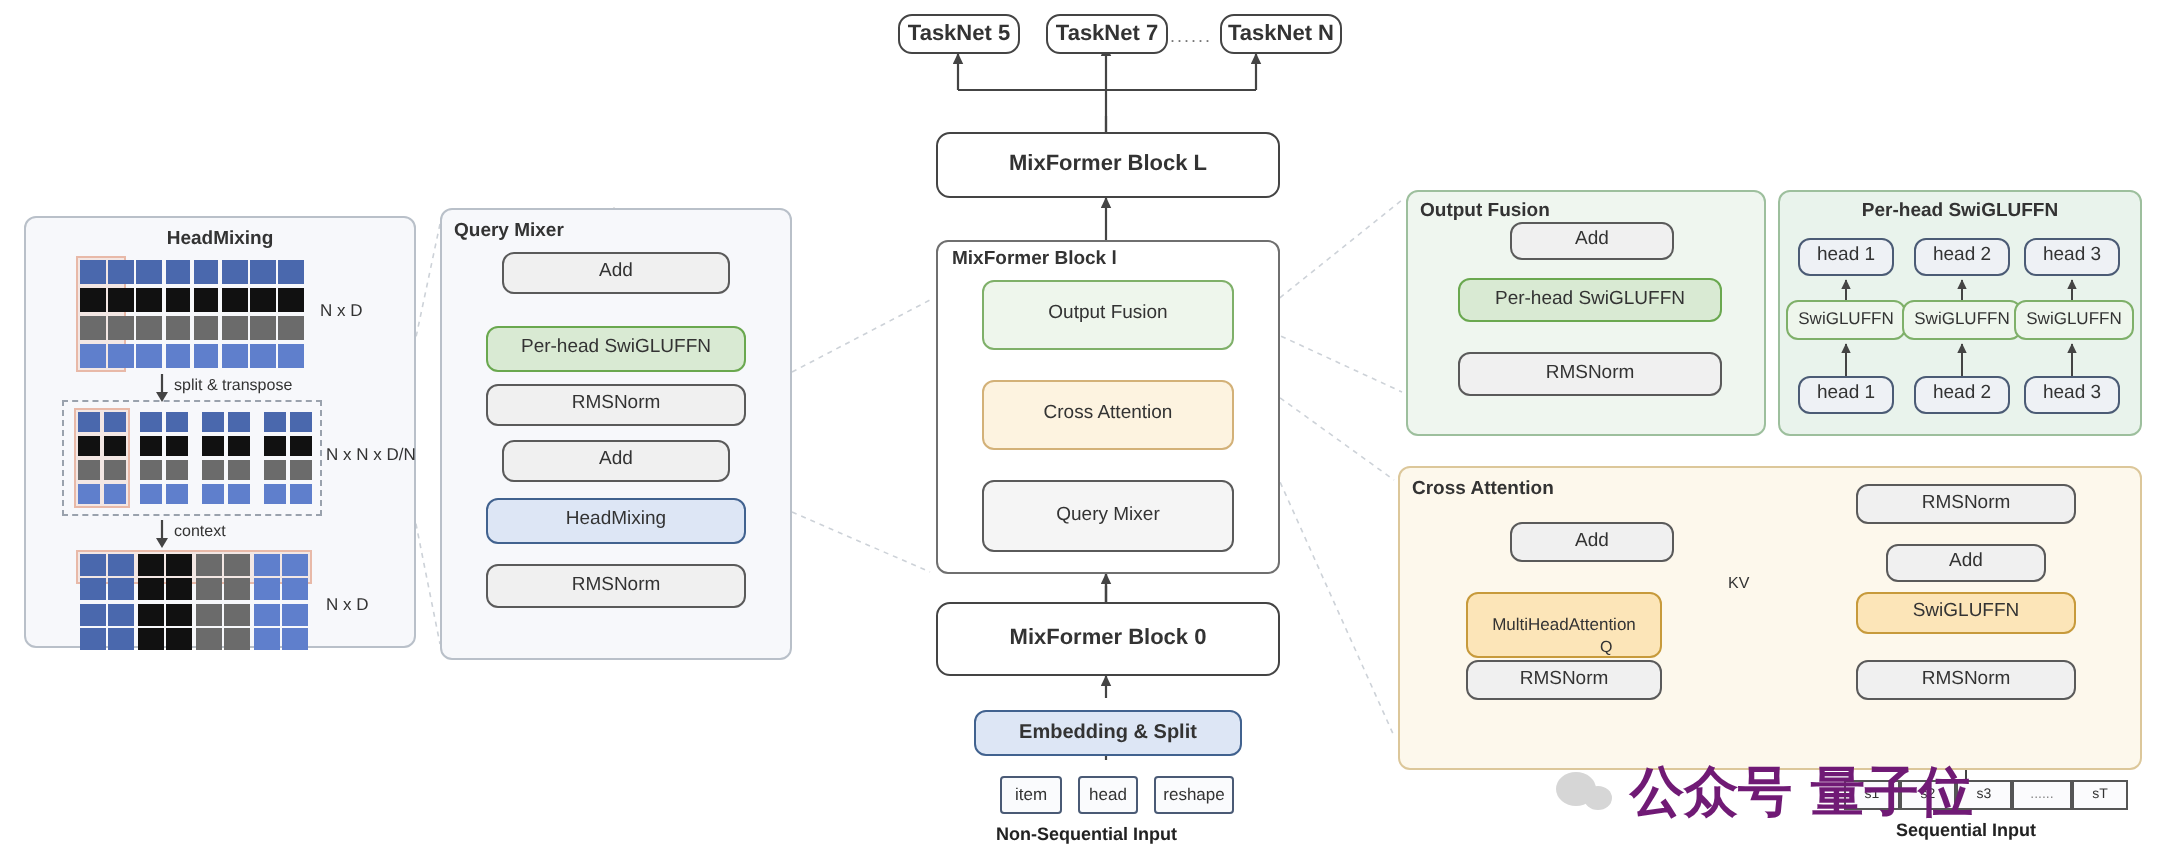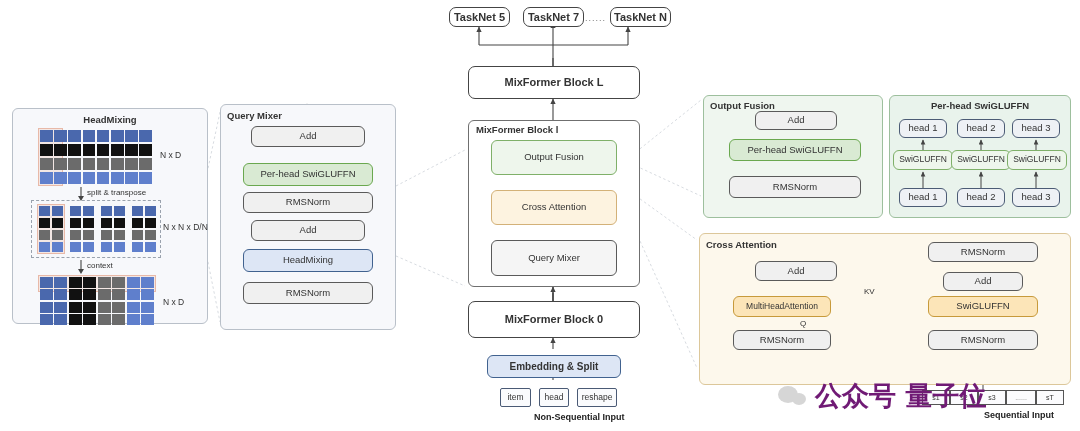--- a/index.html
+++ b/index.html
@@ -45,21 +45,21 @@
   }
   .panel.greenbg{background:#eff6ef;border-color:#9dbf9d;}
   .panel.greenbg2{background:#e9f3ec;border-color:#9dbf9d;}
   .panel.amberbg{background:#fdf8ec;border-color:#dcc79a;}
   .panel.innerboxw{background:#ffffff;border:1px solid #6f6f6f;border-radius:6px;}
   .panel-title{
     position:absolute;font-size:9.5px;font-weight:bold;color:#333;white-space:nowrap;
   }
   .panel-title.center{text-align:center;}
 
-  .caption{position:absolute;font-size:9px;font-weight:bold;color:#222;white-space:nowrap;margin-left:36px;}
+  .caption{position:absolute;font-size:9px;font-weight:bold;color:#222;white-space:nowrap;}
   .smalllabel{position:absolute;font-size:8.5px;color:#333;white-space:nowrap;}
   .arrowlabel{position:absolute;font-size:8px;color:#333;white-space:nowrap;text-align:center;}
   .dots{position:absolute;font-size:9px;color:#777;letter-spacing:1px;white-space:nowrap;}
 
   
   .grid{position:absolute;display:grid;gap:1.5px;}
   .cell{width:100%;height:100%;}
   .hl-box{position:absolute;border:1.5px solid #e8b9a8;background:rgba(232,185,168,.28);box-sizing:border-box;}
   .dashed-region{position:absolute;border:1px dashed #9aa2ad;box-sizing:border-box;}
 
@@ -372,21 +372,21 @@
       <path d="M923,150 L923,140" marker-end="url(#ar)"></path>
       <path d="M981,150 L981,140" marker-end="url(#ar)"></path>
       <path d="M1036,150 L1036,140" marker-end="url(#ar)"></path>
     </g>
   </svg>
 
   <div class="panel amberbg" style="left:699px;top:233px;width:372px;height:152px;"></div>
   <div class="panel-title" style="left:706px;top:239px;">Cross Attention</div>
 
   <div class="node plain" style="left:755px;top:261px;width:82px;height:20px;">Add</div>
-  <div class="node amber" style="left:733px;top:296px;width:98px;height:21px;font-size:8.5px;">MultiHeadAttention</div>
+  <div class="node amber" style="left:733px;top:296px;width:98px;height:33px;font-size:8.5px;">MultiHeadAttention</div>
   <div class="node plain" style="left:733px;top:330px;width:98px;height:20px;">RMSNorm</div>
 
   <div class="arrowlabel" style="left:864px;top:287px;">KV</div>
   <div class="arrowlabel" style="left:800px;top:319px;">Q</div>
 
   <div class="node plain" style="left:928px;top:242px;width:110px;height:20px;">RMSNorm</div>
   <div class="node plain" style="left:943px;top:272px;width:80px;height:19px;">Add</div>
   <div class="node amber" style="left:928px;top:296px;width:110px;height:21px;">SwiGLUFFN</div>
   <div class="node plain" style="left:928px;top:330px;width:110px;height:20px;">RMSNorm</div>
 

